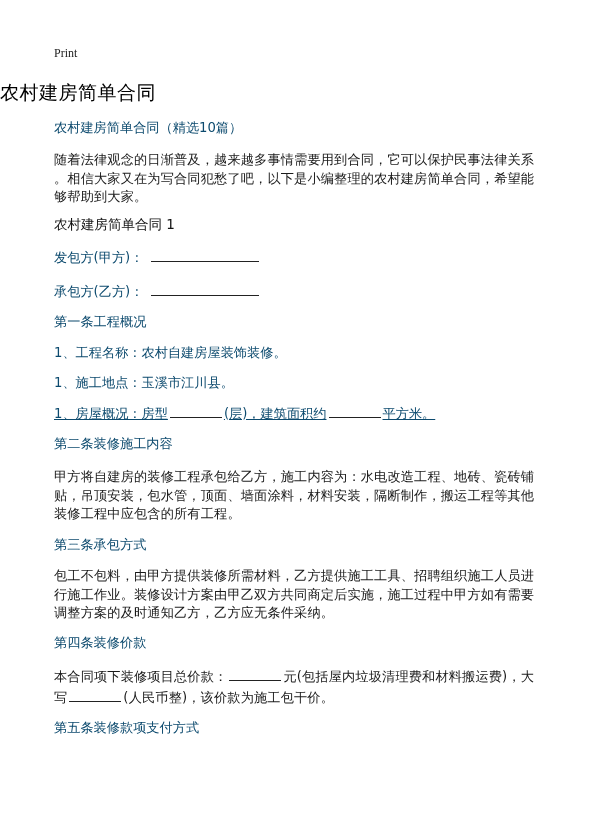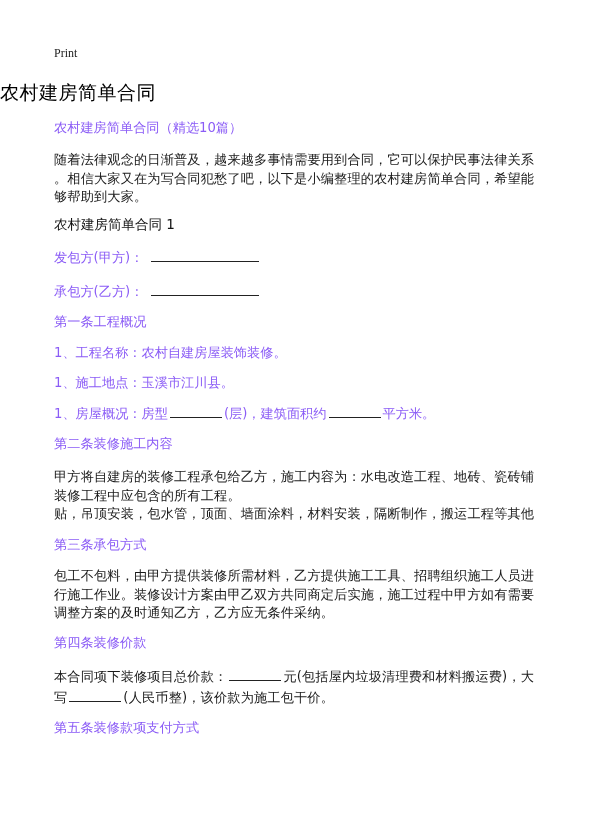--- a/index.html
+++ b/index.html
@@ -11,21 +11,21 @@
     .page { position: absolute; left: 0; top: 0; width: 600px; height: 828px; background: #fff; }
     .abs { position: absolute; left: 54px; white-space: nowrap; }
     .print {
       top: 46px; font-family: "Liberation Serif", "DejaVu Serif", serif;
       font-size: 12px; color: #222;
     }
     .title {
       position: absolute; top: 80px; left: 0; width: 600px; 
       font-size: 19px; font-weight: normal; color: #000; letter-spacing: 0.5px;
     }
-    .txt { font-size: 13.2px; line-height: 22px; color: #8b5cf6; }
+    .txt { font-size: 13.2px; line-height: 22px; color: #0c4a6e; }
     .para {
       position: absolute; left: 54px; width: 500px;
       font-size: 13.2px; line-height: 18.5px; color: #1a1a1a;
       letter-spacing: 0.15px;
     }
     .heading-bold {
       top: 216px; font-size: 13.5px; font-weight: normal; color: #111;
     }
     .blank {
       display: inline-block; border-bottom: 1px solid #222; height: 14px;
@@ -57,29 +57,29 @@
     <span>发包方(甲方)：</span><span class="blank blank-long"></span>
   </div>
 
   <div class="abs txt" style="top:281px;">
     <span>承包方(乙方)：</span><span class="blank blank-long"></span>
   </div>
 
   <div class="abs txt" style="top:311px;text-align:center;">第一条工程概况</div>
   <div class="abs txt" style="top:342px;">1、工程名称：农村自建房屋装饰装修。</div>
   <div class="abs txt" style="top:372px;">1、施工地点：玉溪市江川县。</div>
-  <div class="abs txt" style="top:403px;">
+  <div class="abs txt" style="top:403px;text-decoration:underline;">
     <span>1、房屋概况：房型</span><span class="blank blank-short"></span><span>(层)，建筑面积约</span><span class="blank blank-short"></span><span>平方米。</span>
   </div>
 
   <div class="abs txt" style="top:433px;">第二条装修施工内容</div>
   <div class="para" style="top:468px;">
     <div>甲方将自建房的装修工程承包给乙方，施工内容为：水电改造工程、地砖、瓷砖铺</div>
+    <div>贴，吊顶安装，包水管，顶面、墙面涂料，材料安装，隔断制作，搬运工程等其他</div>
     <div>装修工程中应包含的所有工程。</div>
-    <div>贴，吊顶安装，包水管，顶面、墙面涂料，材料安装，隔断制作，搬运工程等其他</div>
   </div>
 
   <div class="abs txt" style="top:534px;text-align:right;">第三条承包方式</div>
   <div class="para" style="top:567px;">
     <div>包工不包料，由甲方提供装修所需材料，乙方提供施工工具、招聘组织施工人员进</div>
     <div>行施工作业。装修设计方案由甲乙双方共同商定后实施，施工过程中甲方如有需要</div>
     <div>调整方案的及时通知乙方，乙方应无条件采纳。</div>
   </div>
 
   <div class="abs txt" style="top:632px;">第四条装修价款</div>

